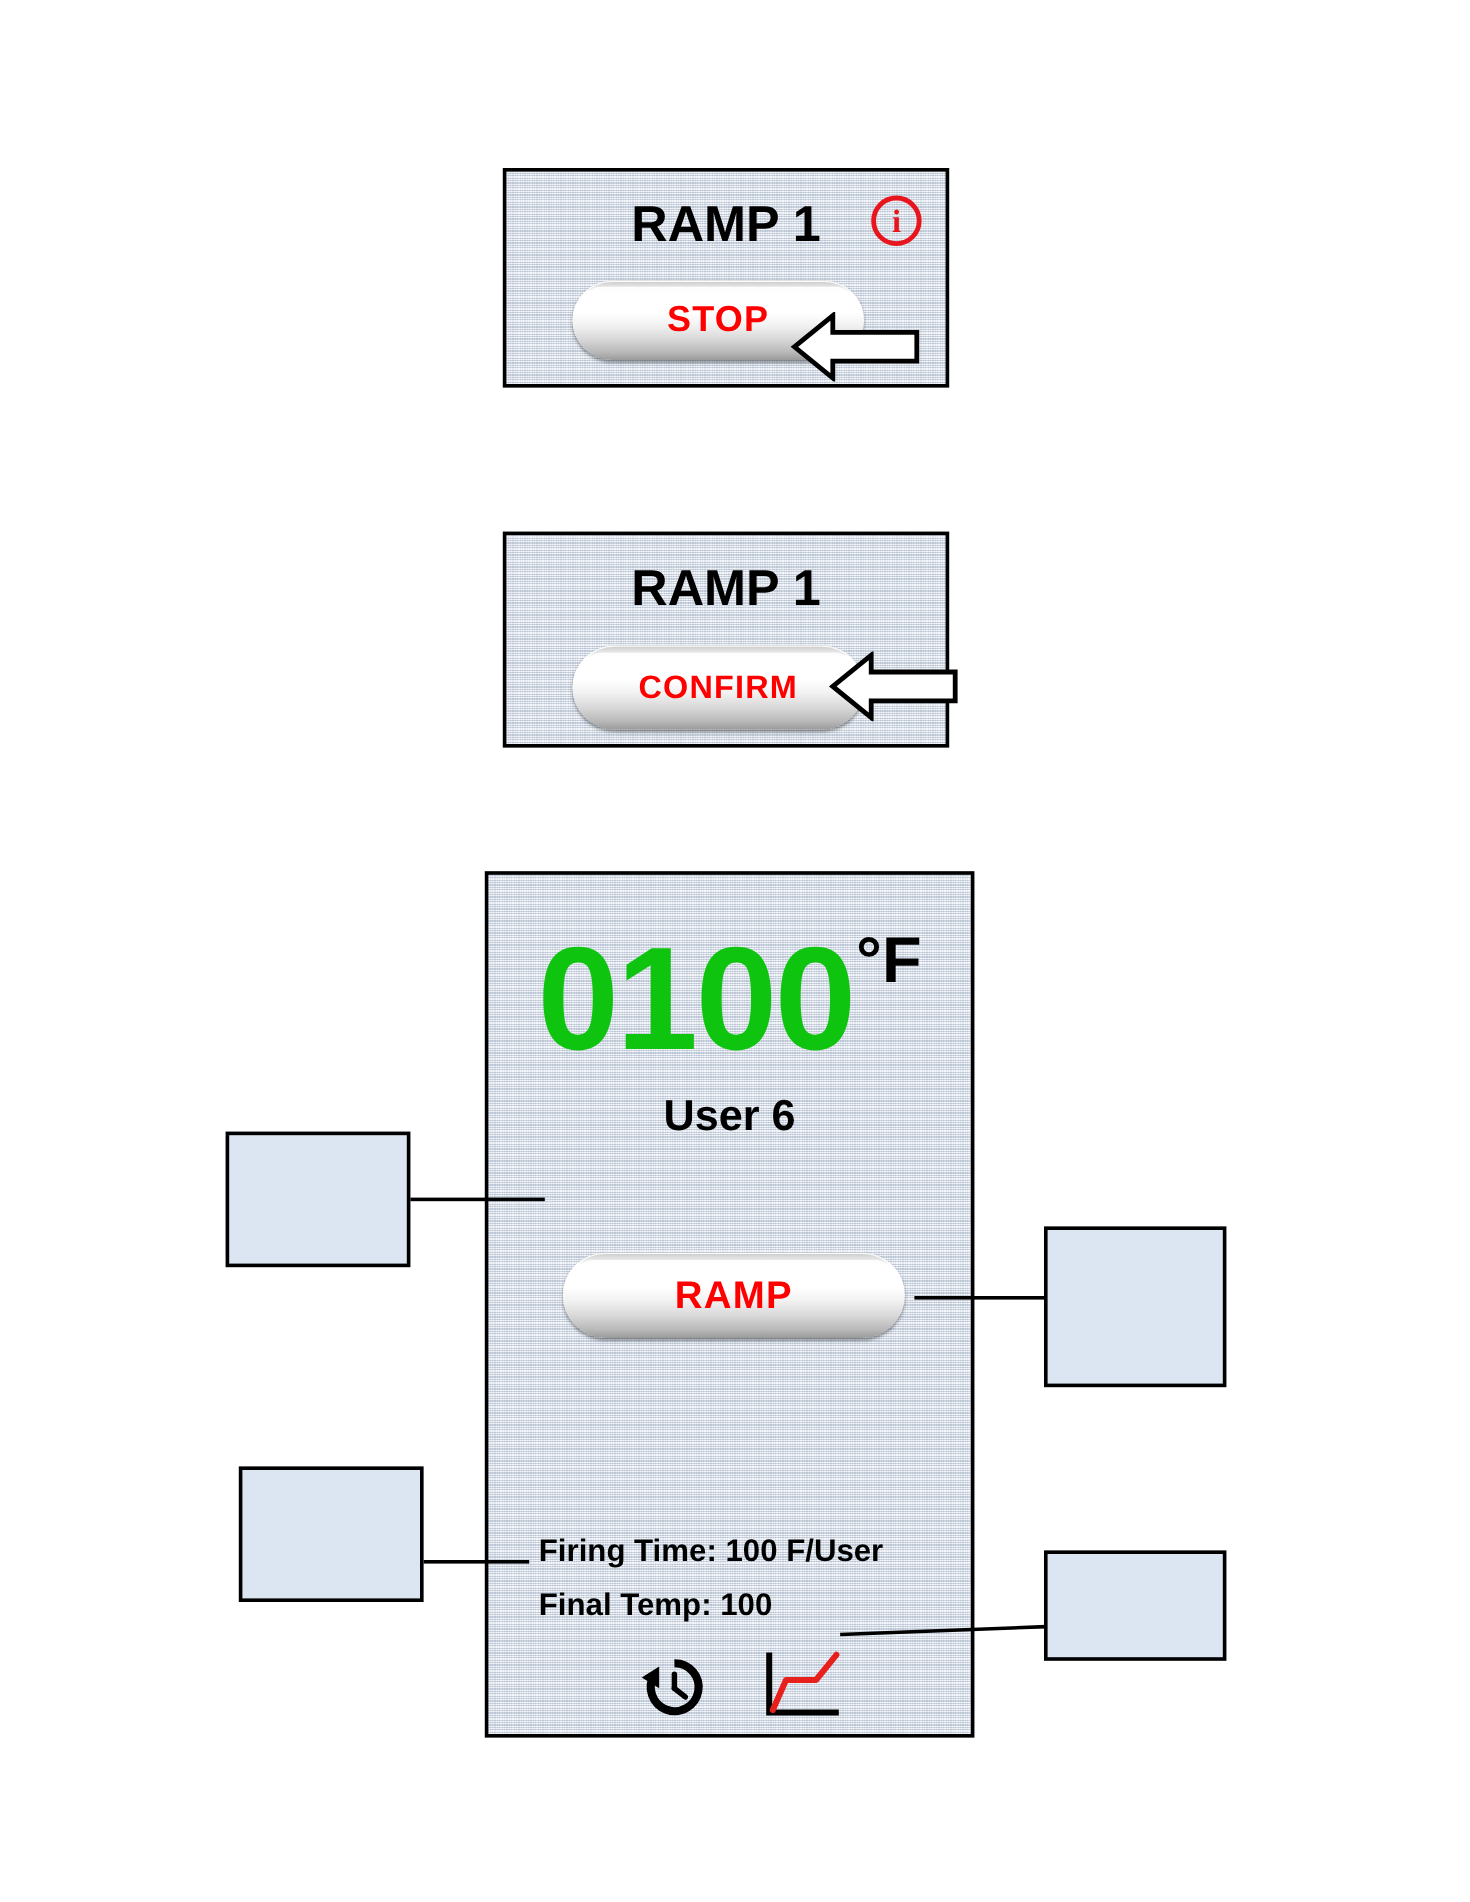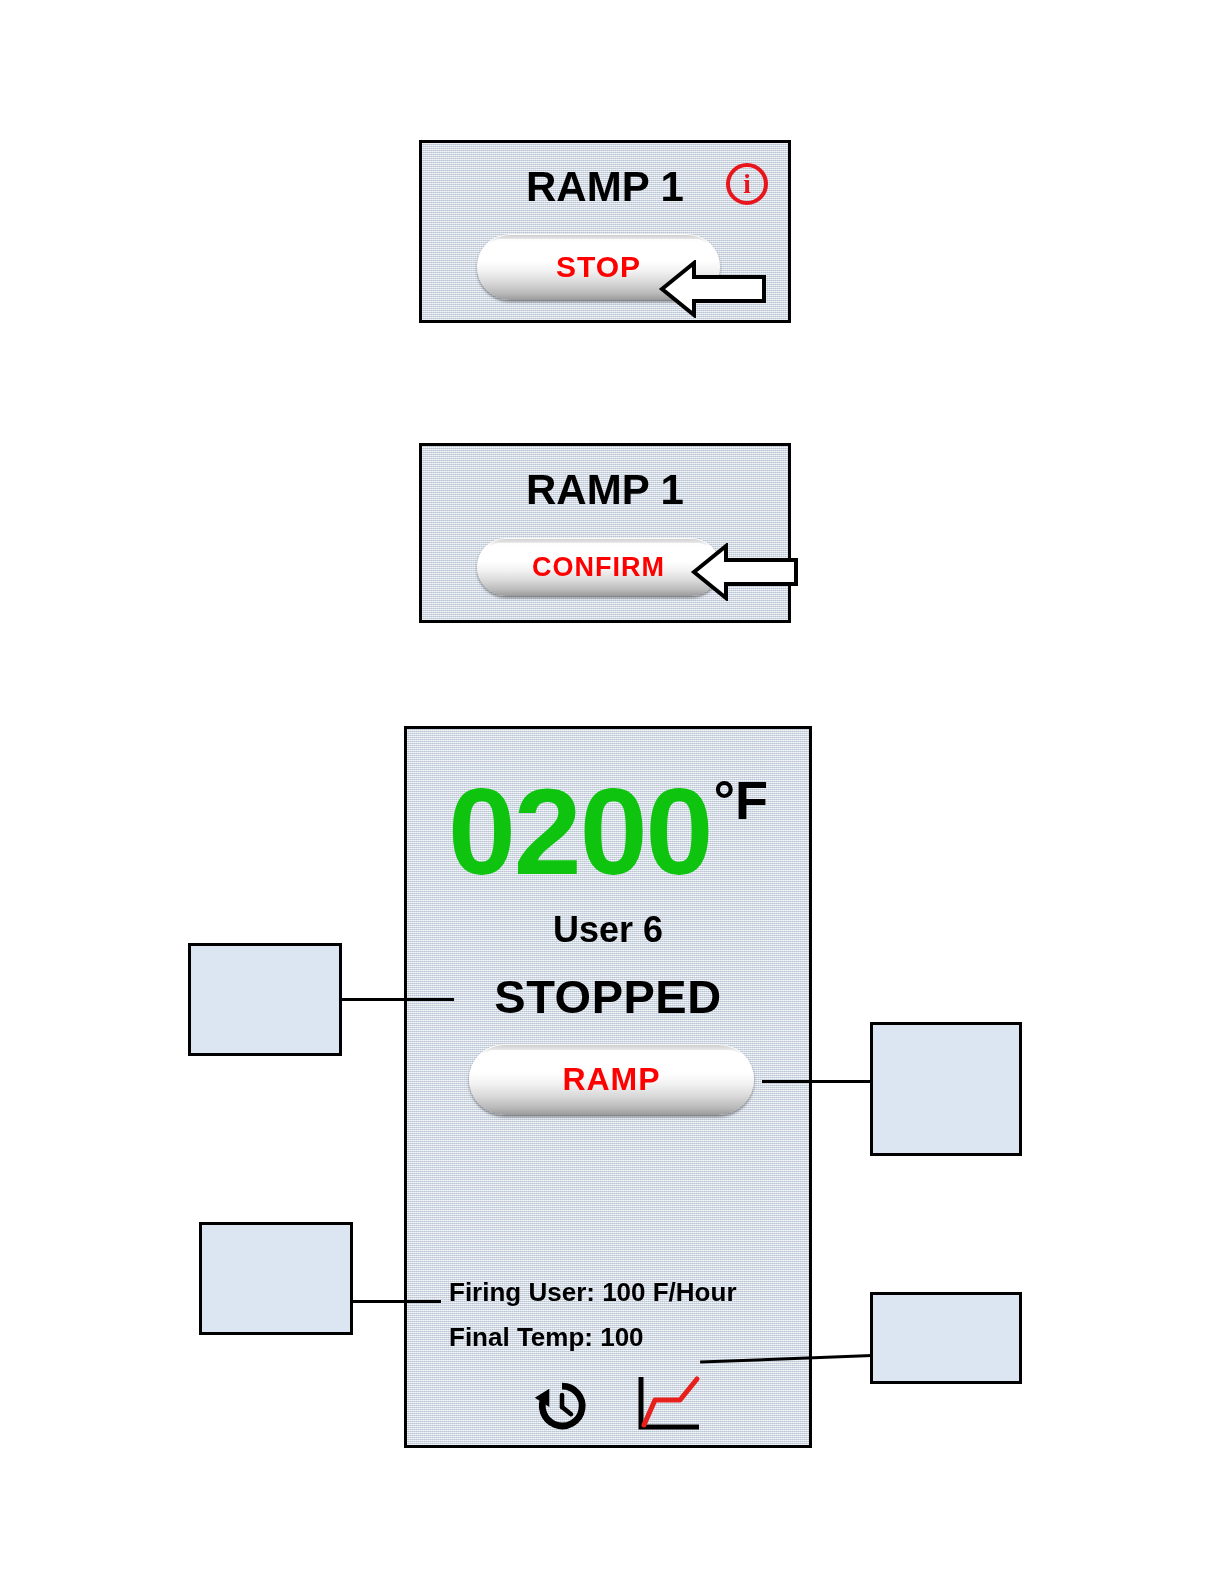--- a/index.html
+++ b/index.html
@@ -177,45 +177,44 @@
 
   <svg class="block-arrow" style="left:236px; top:117px; width:110px; height:58px;" viewBox="0 0 110 58">
     <polygon points="4,29 36,3 36,17 106,17 106,41 36,41 36,55" fill="#ffffff" stroke="#000000" stroke-width="4" stroke-linejoin="miter"></polygon>
   </svg>
 </div>
 
 <div class="panel" style="left:419px; top:443px; width:372px; height:180px;">
 
   <div class="ramp-title" style="top:23px;">RAMP 1</div>
 
-  <div class="pill" style="left:55px; top:92px; width:243px; height:58px;">
+  <div class="pill" style="left:55px; top:92px; width:243px; height:70px;">
     <span class="pill-label" style="font-size:27px;">CONFIRM</span>
   </div>
 
   <svg class="block-arrow" style="left:268px; top:97px; width:110px; height:58px;" viewBox="0 0 110 58">
     <polygon points="4,29 36,3 36,17 106,17 106,41 36,41 36,55" fill="#ffffff" stroke="#000000" stroke-width="4" stroke-linejoin="miter"></polygon>
   </svg>
 </div>
 
 <div class="panel" style="left:404px; top:726px; width:408px; height:722px;">
 
   <div class="temp-row" style="top:42px;">
-    <span class="temp-digits">0200</span>
+    <span class="temp-digits">0100</span>
     <span class="temp-unit">°F</span>
   </div>
 
   <div class="user-line" style="top:180px;">User 6</div>
 
-  <div class="status-line" style="top:240px;">STOPPED</div>
 
   <div class="pill" style="left:62px; top:315px; width:285px; height:71px;">
     <span class="pill-label" style="font-size:32px;">RAMP</span>
   </div>
 
-  <div class="info-row" style="left:42px; top:548px;">Firing User:  100 F/Hour</div>
+  <div class="info-row" style="left:42px; top:548px;">Firing Time:  100 F/User</div>
 
   <div class="info-row" style="left:42px; top:593px;">Final Temp:  100</div>
 
   <svg style="position:absolute; left:125px; top:648px; width:60px; height:58px;" viewBox="0 0 64 64">
     <path d="M32 10 A22 22 0 1 1 13.5 20.5" fill="none" stroke="#000000" stroke-width="7.5" stroke-linecap="butt"></path>
     <polygon points="18,13 18,33 2,23" fill="#000000"></polygon>
     <line x1="32" y1="20" x2="32" y2="33" stroke="#000000" stroke-width="5" stroke-linecap="round"></line>
     <line x1="32" y1="33" x2="42" y2="41" stroke="#000000" stroke-width="5" stroke-linecap="round"></line>
   </svg>
 

